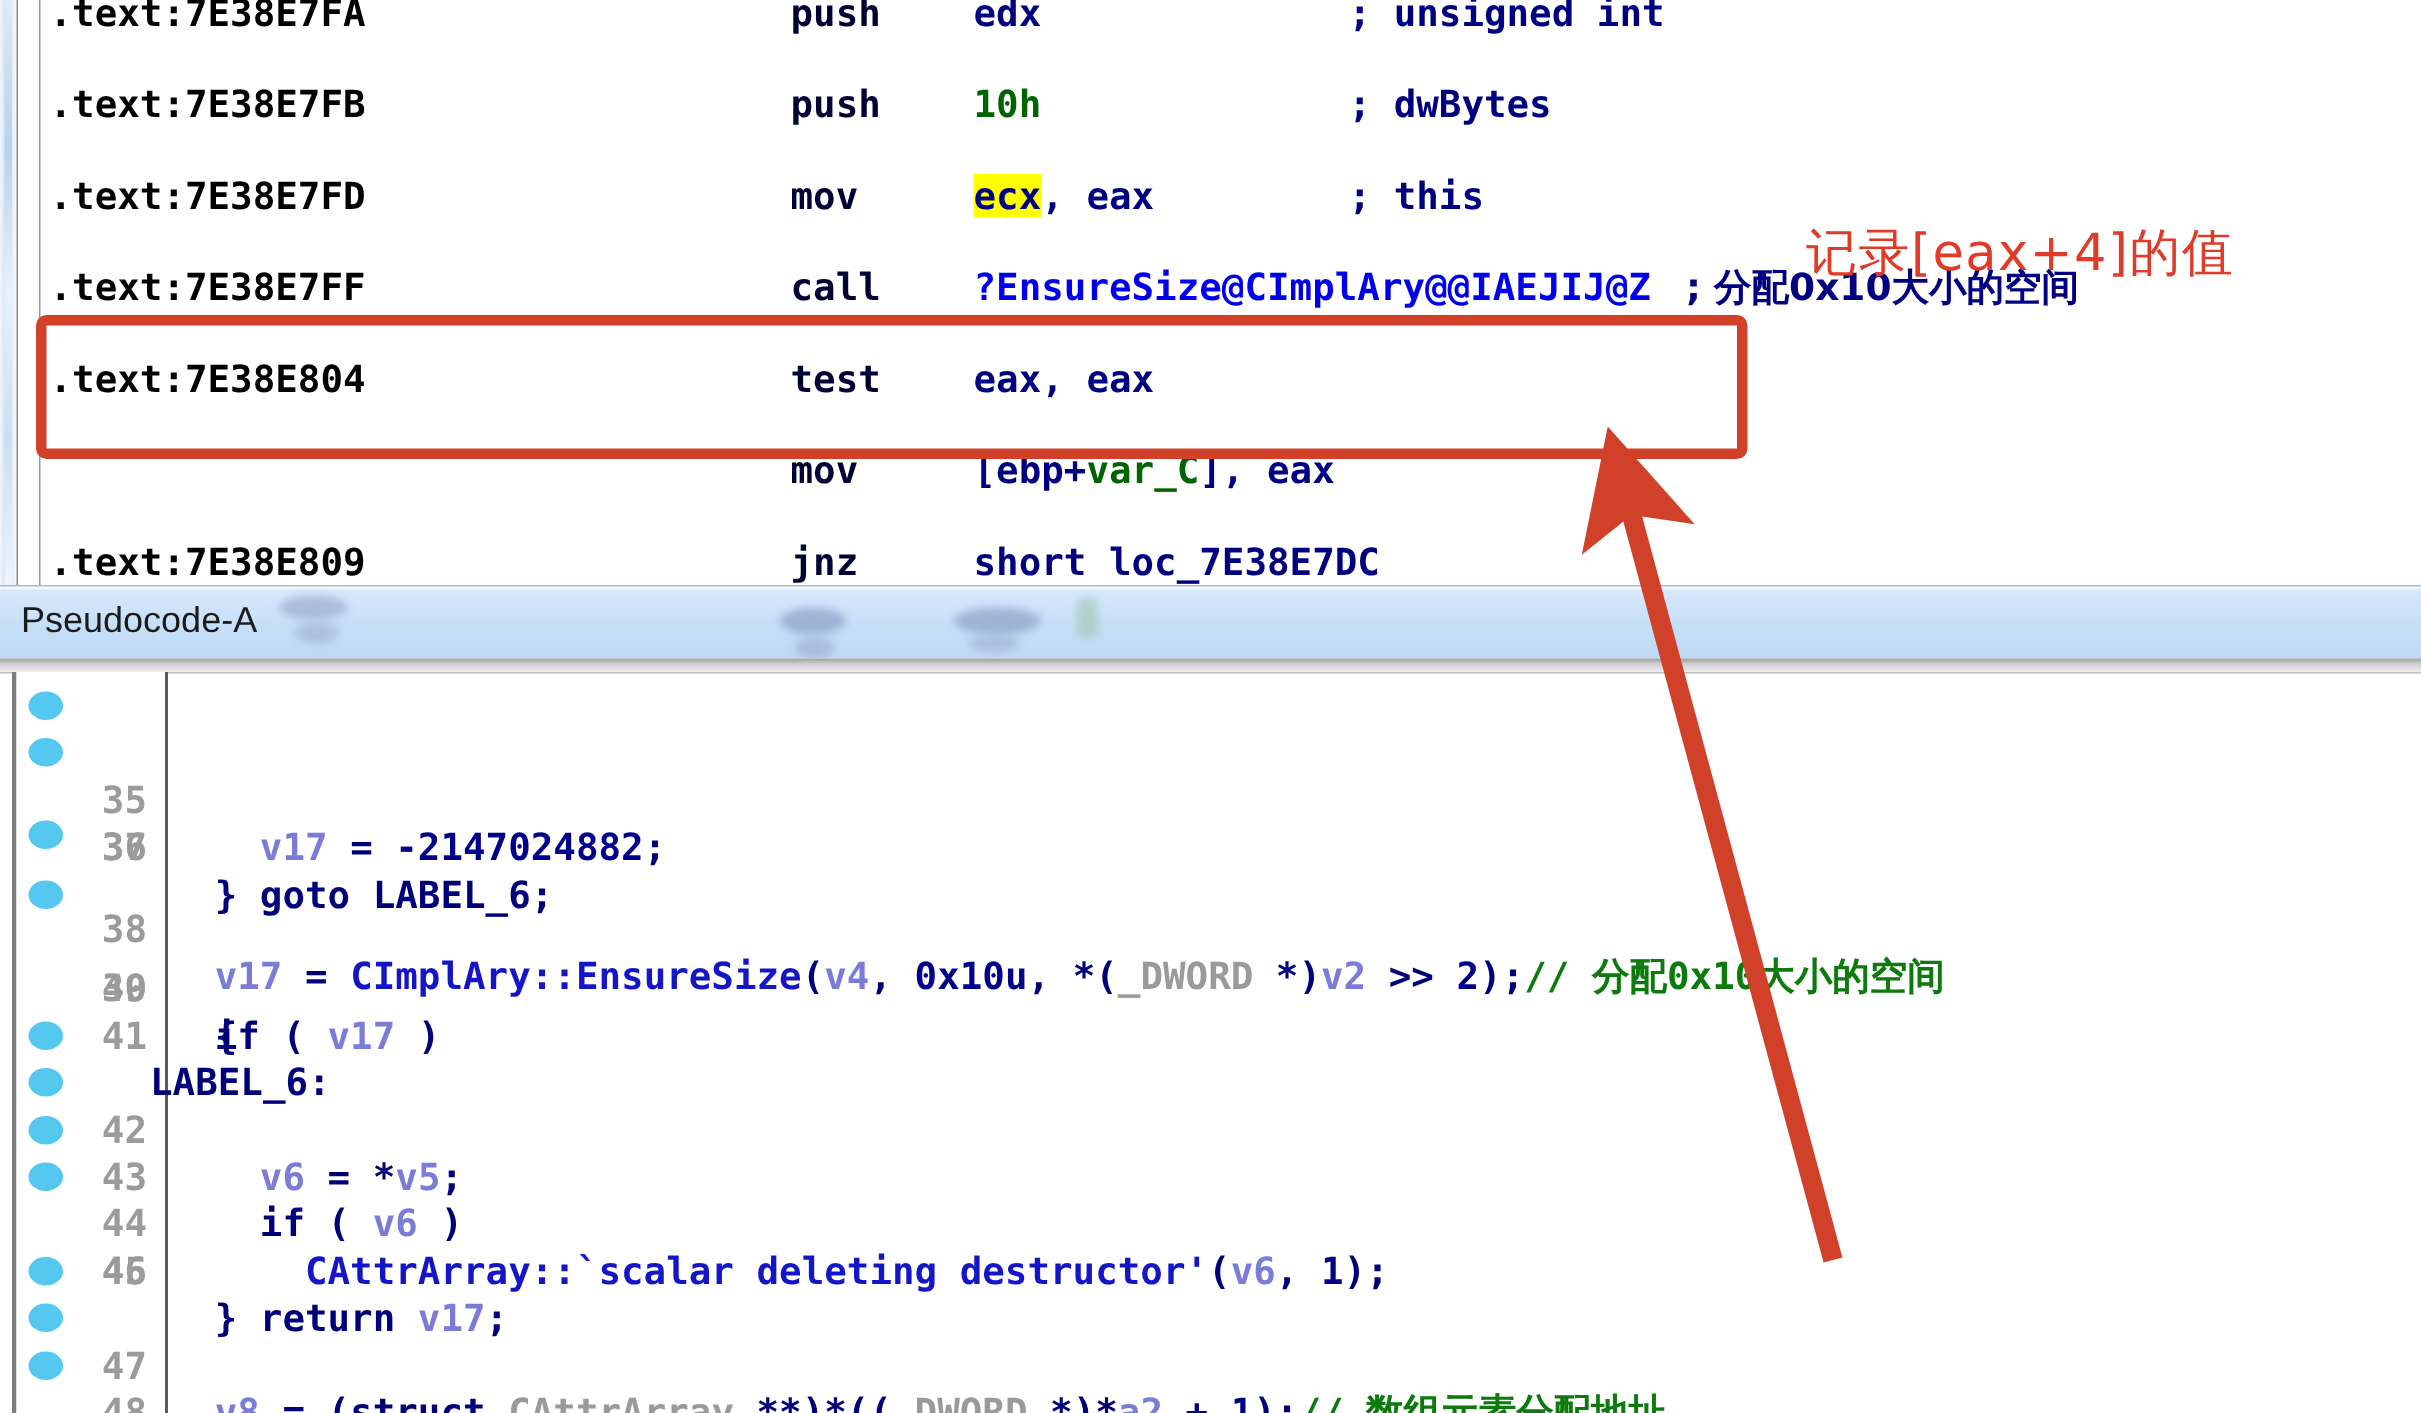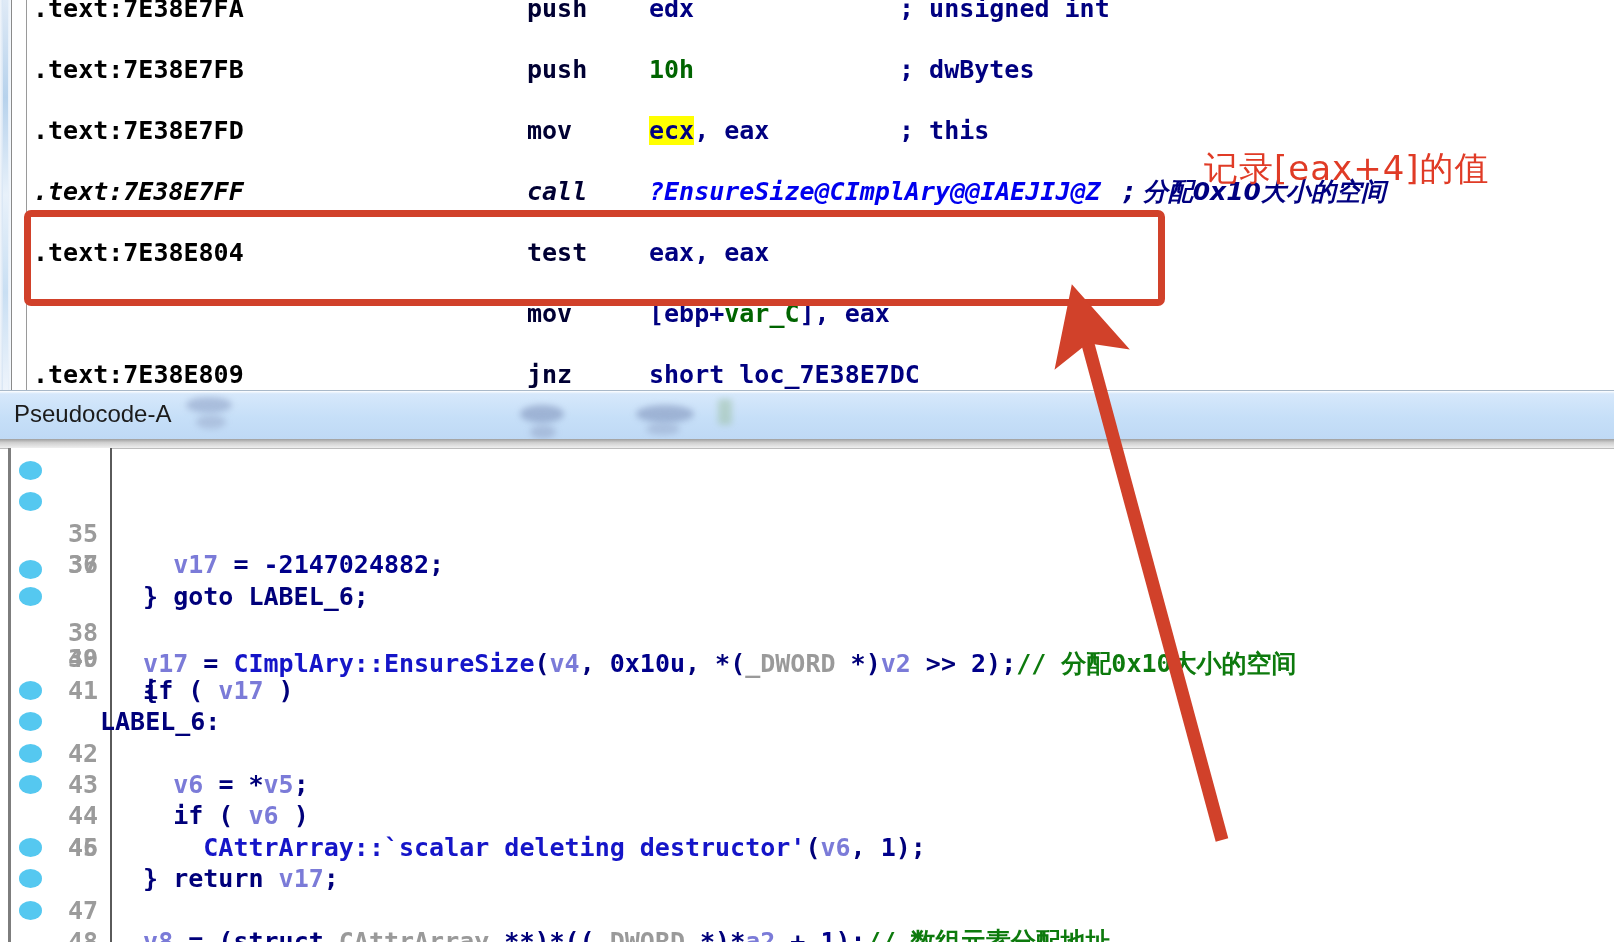--- a/index.html
+++ b/index.html
@@ -158,21 +158,21 @@
         <span class="d-cmt">; dwBytes</span>
       </div>
 
       <div class="d-line" style="top:55px;">
         <span class="d-addr">.text:7E38E7FD</span>
         <span class="d-mn">mov</span>
         <span class="d-op"><span class="hl">ecx</span>, eax</span>
         <span class="d-cmt">; this</span>
       </div>
 
-      <div class="d-line" style="top:85.5px;font-style:italic;">
+      <div class="d-line" style="top:85.5px;">
         <span class="d-addr">.text:7E38E7FF</span>
         <span class="d-mn">call</span>
         <span class="d-op" style="color:#0000ee;">?EnsureSize@CImplAry@@IAEJIJ@Z</span>
         <span class="d-cmt cjk" style="left:1097px;">; 分配0x10大小的空间</span>
       </div>
 
       <div class="d-line" style="top:116px;">
         <span class="d-addr">.text:7E38E804</span>
         <span class="d-mn">test</span>
         <span class="d-op">eax, eax</span>
@@ -222,21 +222,21 @@
       <span class="pc-dot" style="top:6px;"></span>
       <span class="pc-num">36</span>
       <span class="pc-code">    goto <span class="lbl">LABEL_6</span>;</span>
     </div>
 
     <div class="pc-line" style="top:78.8px;width:1614px;">
       <span class="pc-num">37</span>
       <span class="pc-code">  }</span>
     </div>
 
-    <div class="pc-line" style="top:115px;width:1418px;">
+    <div class="pc-line" style="top:102px;width:1418px;">
       <span class="pc-dot" style="top:6px;"></span>
       <span class="pc-num">38</span>
       <span class="pc-code">  <span class="v">v17</span> = <span class="fn">CImplAry::EnsureSize</span>(<span class="v">v4</span>, <span class="num">0x10u</span>, *(<span class="ty">_DWORD</span> *)<span class="v">v2</span> &gt;&gt; <span class="num">2</span>);<span class="cm">//</span> <span class="cmcjk">分配</span><span class="cm">0x10</span><span class="cmcjk">大小的空间</span></span>
     </div>
 
     <div class="pc-line" style="top:141.6px;width:1614px;">
       <span class="pc-dot" style="top:6px;"></span>
       <span class="pc-num">39</span>
       <span class="pc-code">  if ( <span class="v">v17</span> )</span>
     </div>

